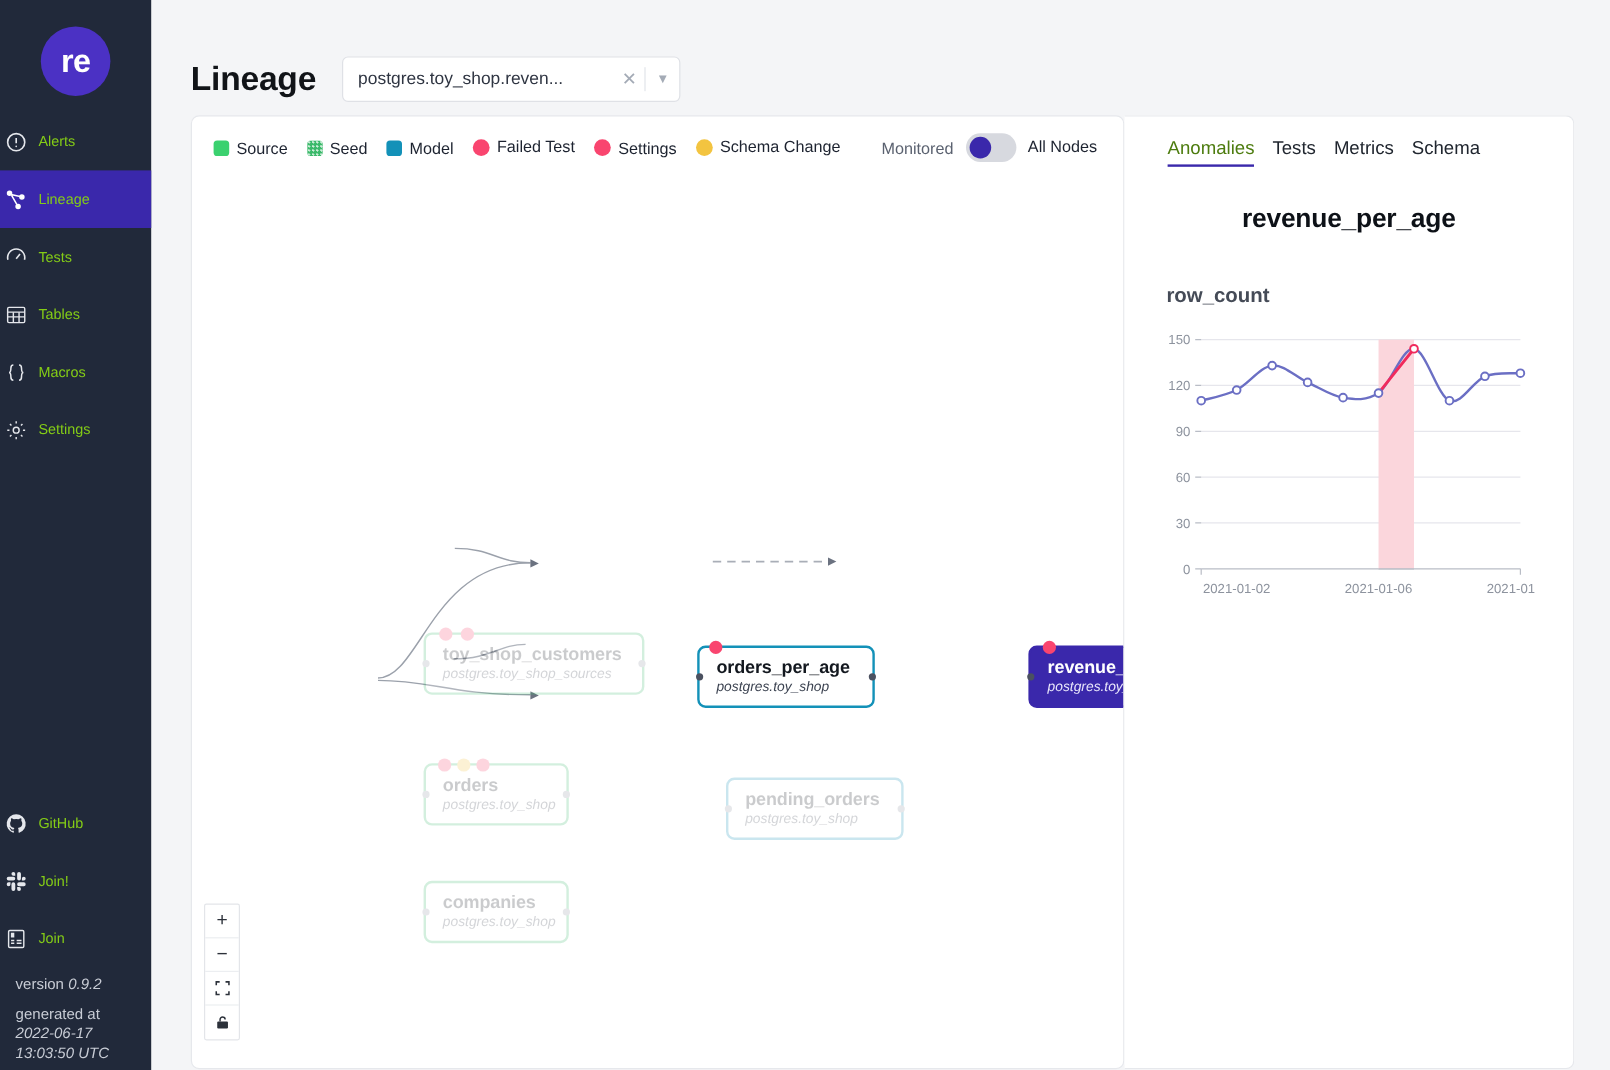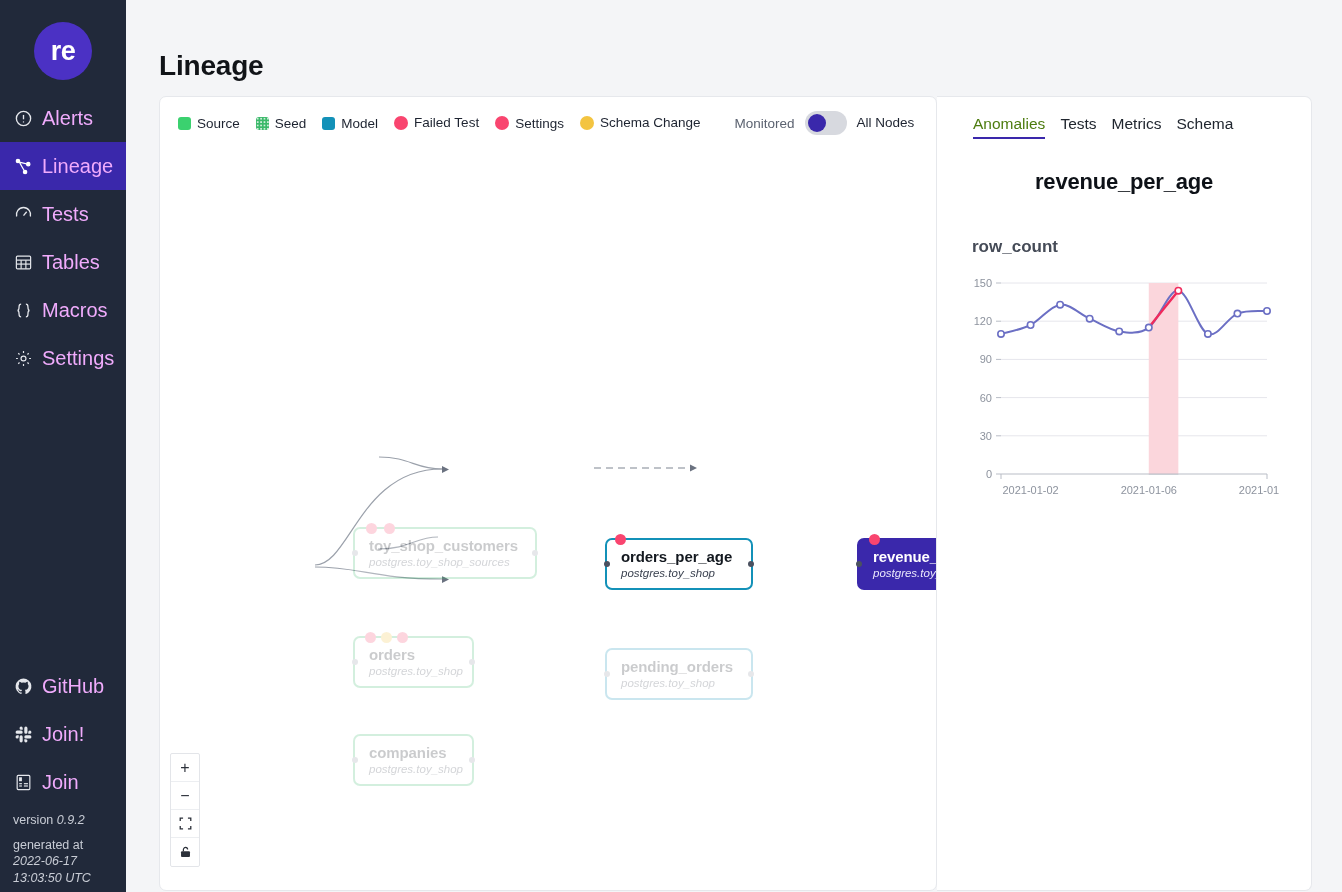--- a/index.html
+++ b/index.html
@@ -22,22 +22,22 @@
   .logo-wrap { padding: 22px 0 14px 0; display: flex; justify-content: center; }
   .logo {
     width: 58px; height: 58px; border-radius: 50%;
     background: #4b31c4;
     display: flex; align-items: center; justify-content: center;
     font-size: 27px; font-weight: 700; color: #fff;
     letter-spacing: -0.5px;
   }
   .nav-item {
     display: flex; align-items: center; gap: 9px;
-    height: 48px; padding-left: 13px;
-    font-size: 20px; color: #f0abfc;
+    height: 48px; padding-left: 3px;
+    font-size: 12px; color: #84cc16;
     cursor: pointer;
   }
   .nav-item.active { background: #3a28ab; }
   .nav-icon { width: 20px; height: 20px; display:flex; align-items:center; justify-content:center; flex: 0 0 20px; }
   .nav-icon svg { display:block; }
   .sidebar-bottom { position: absolute; bottom: 0; left: 0; width: 150px; padding-bottom: 6px; }
   .ver {
     font-size: 12.5px; color: #c8ccd5; padding: 6px 12px 0 13px; line-height: 1.32;
   }
   .ver i { font-style: italic; }
@@ -253,20 +253,26 @@
         <div><i>2022-06-17</i></div>
         <div><i>13:03:50 UTC</i></div>
       </div>
     </div>
   </div>
 
   <div class="main">
 
     <div class="topbar">
       <div class="page-title">Lineage</div>
+      <div class="select-box">
+        <div class="select-value">postgres.toy_shop.reven...</div>
+        <div class="sel-x">✕</div>
+        <div class="sel-div"></div>
+        <div class="sel-caret">▼</div>
+      </div>
     </div>
 
     <div class="panels">
 
       <div class="graph-panel">
 
         <div class="legend">
           <div class="lg">
             <span class="sw" style="background:#3bd16f"></span>
             <span>Source</span>
@@ -338,21 +344,21 @@
             <div class="sub">postgres.toy_shop</div>
           </div>
 
           <div class="node faded src" style="left:193px; top:637px; width:121px;">
             <span class="port l"></span>
             <span class="port r"></span>
             <div class="nm">companies</div>
             <div class="sub">postgres.toy_shop</div>
           </div>
 
-          <div class="node mdl" style="left:445px; top:441px; width:148px;">
+          <div class="node mdl" style="left:421px; top:441px; width:148px;">
             <span class="badge" style="left:8px"></span>
             <span class="port l" style="background:#4b5160"></span>
             <span class="port r" style="background:#4b5160"></span>
             <div class="nm">orders_per_age</div>
             <div class="sub">postgres.toy_shop</div>
           </div>
 
           <div class="node faded mdl" style="left:445px; top:551px; width:148px;">
             <span class="port l"></span>
             <span class="port r"></span>

